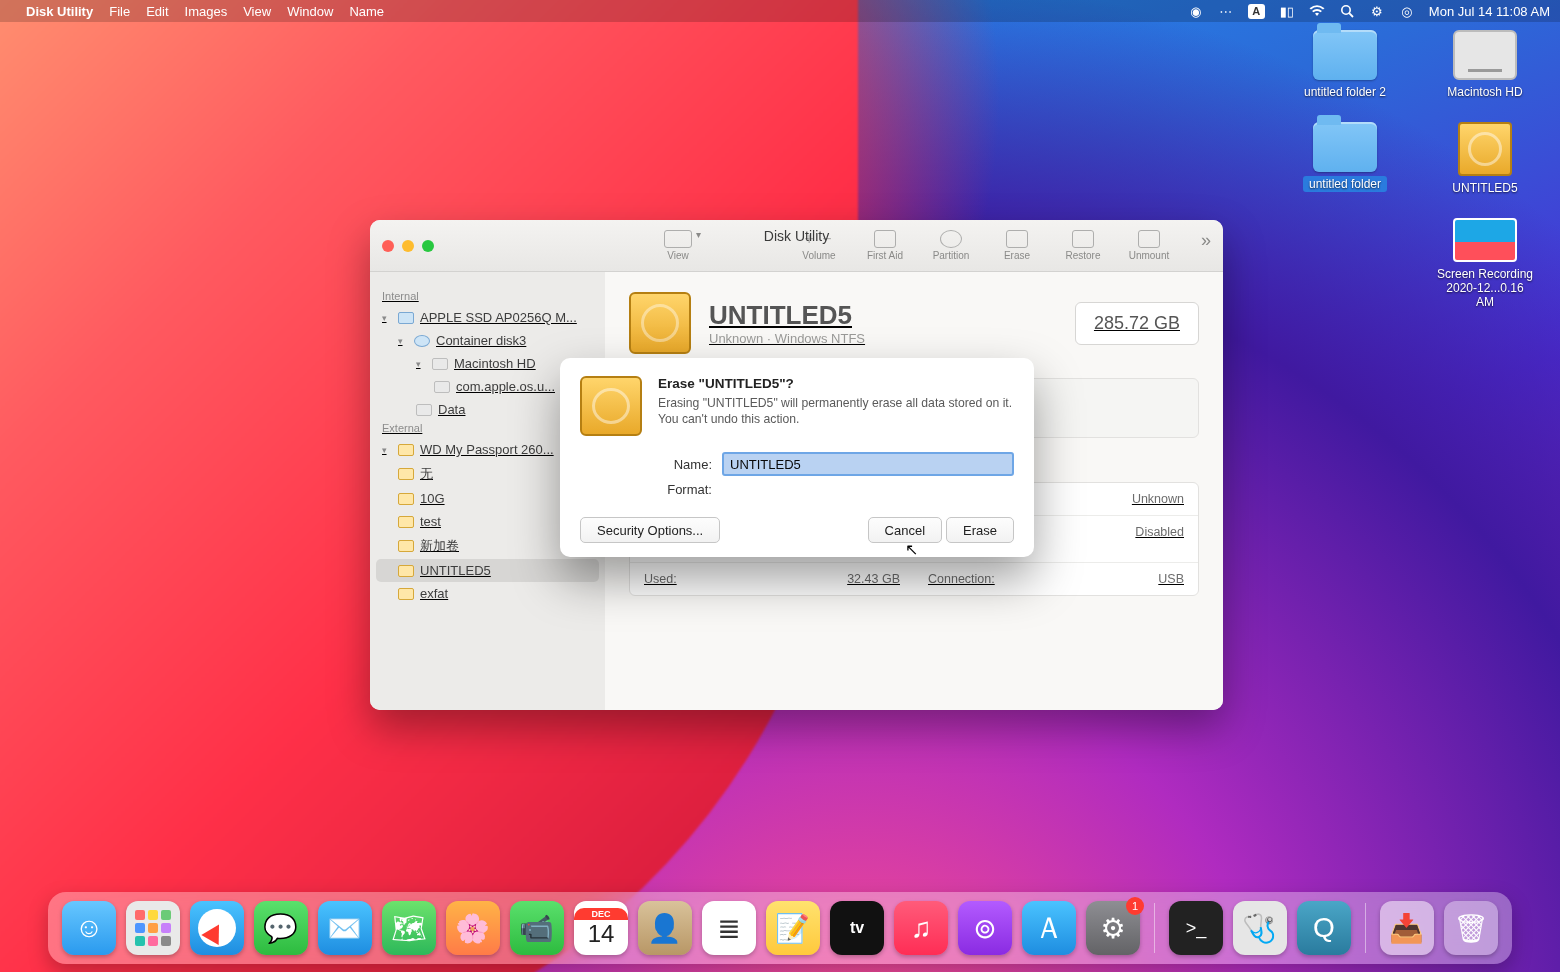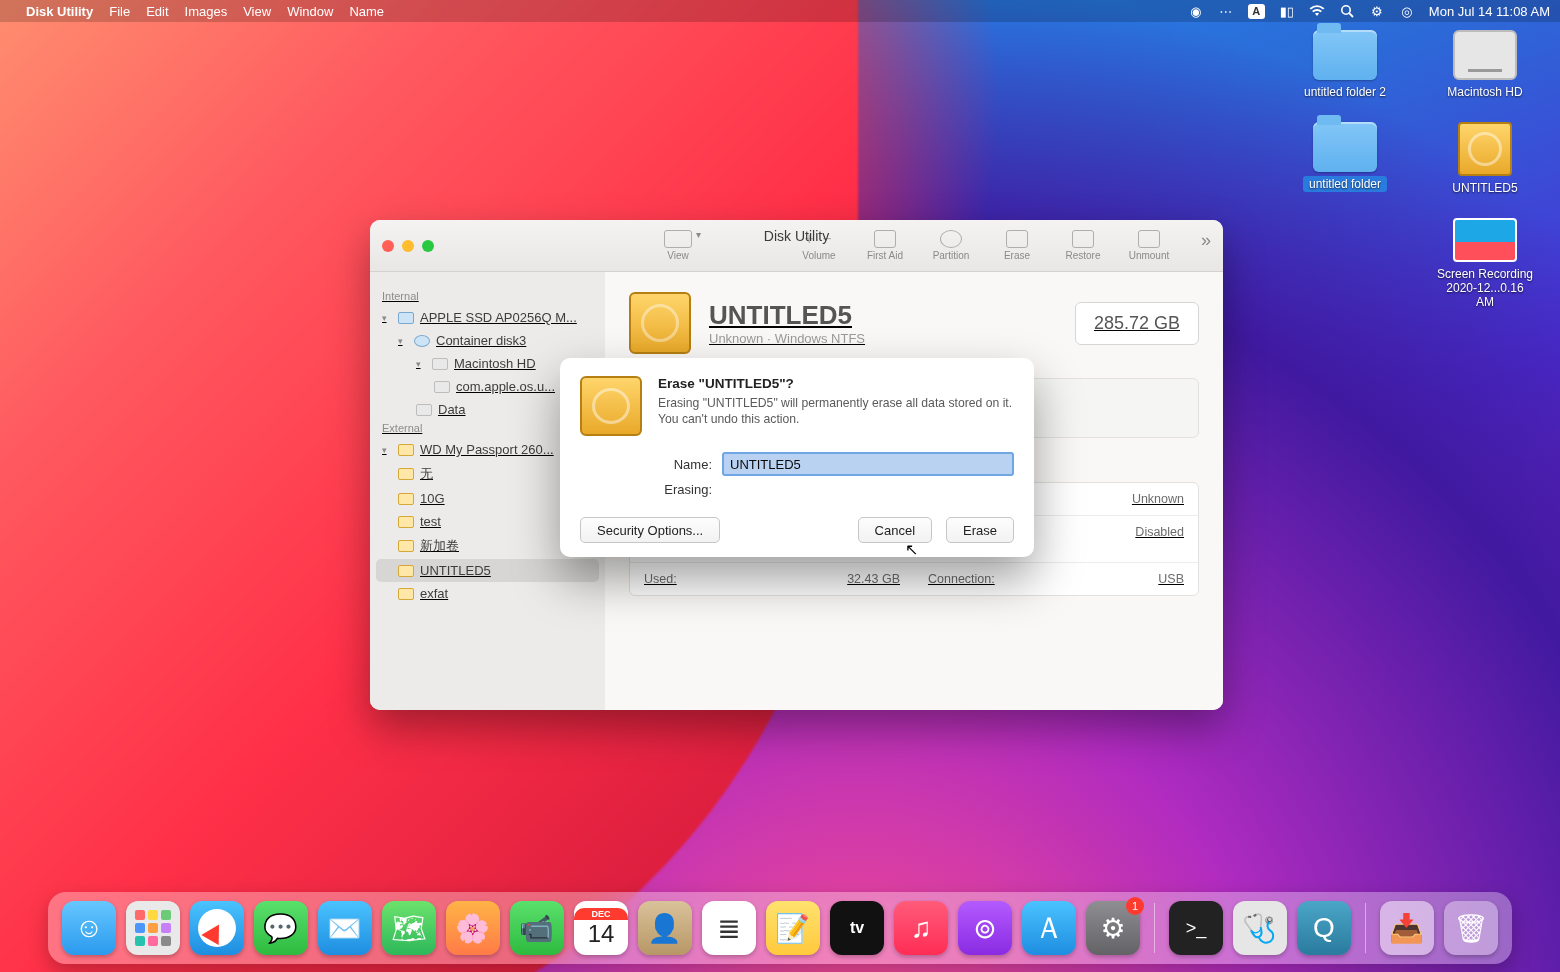--- a/index.html
+++ b/index.html
@@ -109,21 +109,21 @@
 .mdesc{font-size:12.2px;color:#5a5a5a;line-height:1.35;}
 .mfields{padding:4px 20px 8px 96px;}
 .frow{display:flex;align-items:center;gap:10px;margin:6px 0;}
 .flabel{width:56px;text-align:right;font-size:13px;color:#333;}
 .finput{flex:1;height:24px;border:2px solid #6ea6e6;border-radius:3px;padding:0 6px;font-size:13px;background:#eaf2fd;color:#0a0a0a;}
 .finput.sel{background:#b9d2f2;}
 .fselect{flex:1;height:24px;display:flex;align-items:center;padding:0 8px;font-size:13px;color:#333;position:relative;border-radius:3px;}
 .fselect .cap{width:18px;height:18px;background:#2a7bde;border-radius:4px;position:absolute;right:2px;top:3px;display:flex;flex-direction:column;align-items:center;justify-content:center;}
 .fselect .cap::before{content:"";border:4px solid transparent;border-bottom-color:#fff;margin-bottom:1px;}
 .fselect .cap::after{content:"";border:4px solid transparent;border-top-color:#fff;}
-.mbtns{display:flex;gap:14px;padding:6px 20px 0;align-items:center;}
+.mbtns{display:flex;gap:4px;padding:6px 20px 0;align-items:center;}
 .btn{height:26px;padding:0 16px;border:1px solid #c6c6c6;border-radius:5px;background:linear-gradient(#fdfdfd,#f2f2f2);font-size:13px;color:#222;display:flex;align-items:center;}
 .spacer{flex:1;}
 
 
 .win-dim{position:absolute;inset:0;background:rgba(240,240,238,.0);}
 
 
 .dock{
   position:absolute; bottom:8px; left:50%; transform:translateX(-50%);
   height:72px; padding:6px 14px;
@@ -350,21 +350,21 @@
       <div class="mtitle">Erase "UNTITLED5"?</div>
       <div class="mdesc">Erasing "UNTITLED5" will permanently erase all data stored on it. You can't undo this action.</div>
     </div>
   </div>
   <div class="mfields">
     <div class="frow">
       <div class="flabel">Name:</div>
       <input class="finput sel" value="UNTITLED5" style="">
     </div>
     <div class="frow">
-      <div class="flabel">Erasing:</div>
+      <div class="flabel">Format:</div>
     </div>
   </div>
   <div class="mbtns">
     <div class="btn">
         <span>Security Options...</span>
       </div>
     <div class="spacer"></div>
     <div class="btn">
         <span>Cancel</span>
       </div>

